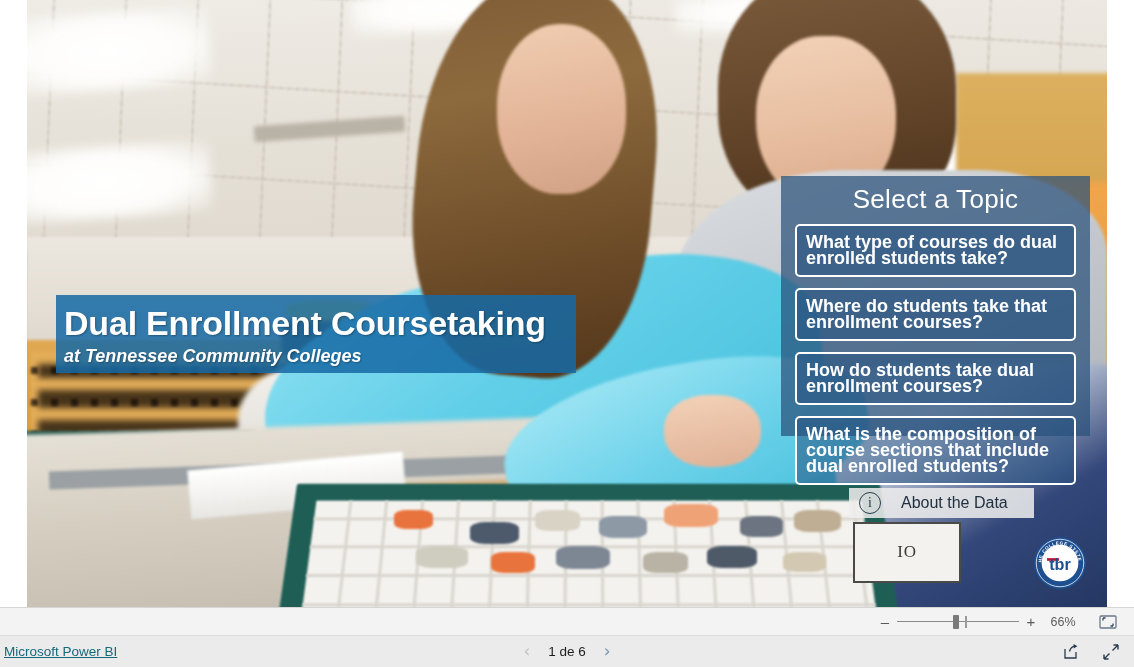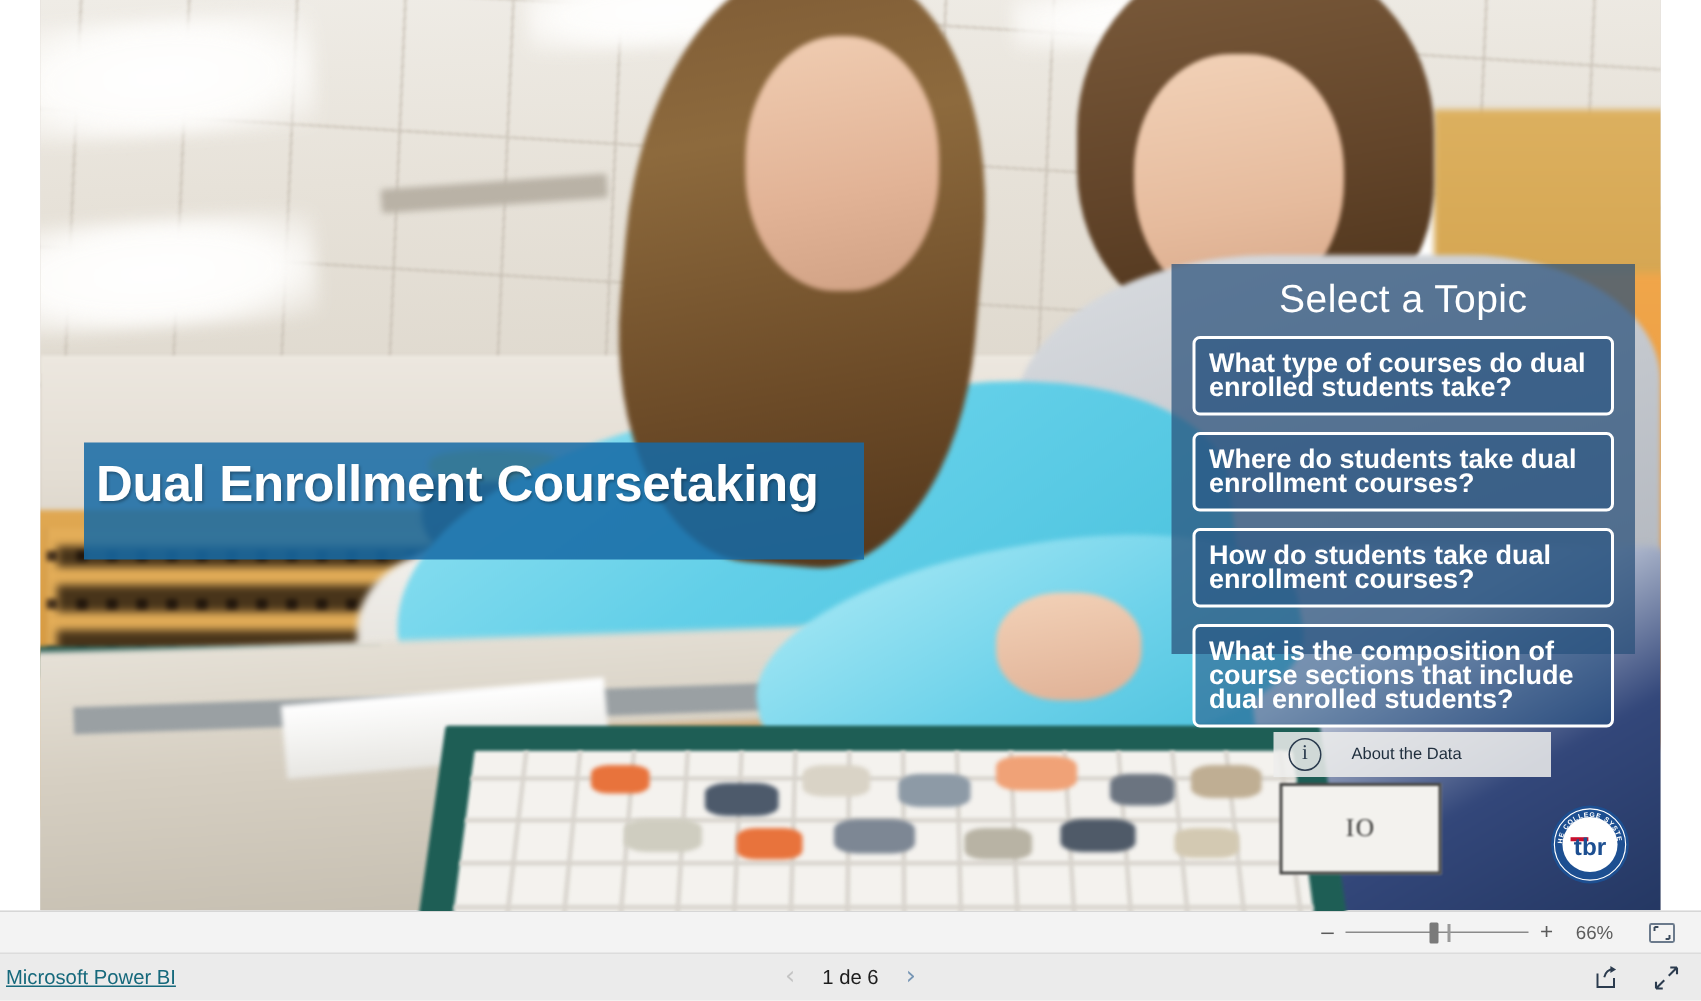--- a/index.html
+++ b/index.html
@@ -412,21 +412,21 @@
     border: 1.6px solid #2b3b4e;
     border-radius: 50%;
     color: #2b3b4e;
     font-family: "Liberation Serif", serif;
     font-size: 14px;
     display: flex; align-items: center; justify-content: center;
     flex: none;
   }
   .about-label {
     margin-left: 20px;
-    font-size: 11px;
+    font-size: 16px;
     color: #21303f;
   }
 
   
   .tbr-logo {
     position: absolute;
     left: 1006px;
     top: 536px;
     width: 54px; height: 54px;
   }
@@ -593,30 +593,31 @@
         <div class="rock" style="left:43%;top:91%;width:4%;height:3.4%;background:#e8733c;"></div>
         <div class="rock" style="left:49%;top:90%;width:5%;height:3.8%;background:#7d8794;"></div>
         <div class="rock" style="left:57%;top:91%;width:4.2%;height:3.4%;background:#b8b3a4;"></div>
         <div class="rock" style="left:63%;top:90%;width:4.6%;height:3.6%;background:#4f5a68;"></div>
         <div class="rock" style="left:70%;top:91%;width:4%;height:3.2%;background:#d3c9b2;"></div>
         <div class="ph-sign">IO</div>
       </div>
 
       <div class="title-banner">
         <div class="title-main">Dual Enrollment Coursetaking</div>
+        <div class="title-sub">at Tennessee Community Colleges</div>
       </div>
 
       <div class="topic-panel">
         <div class="topic-heading">Select a Topic</div>
         <div class="topic-list">
           <div class="topic-btn">
             <span>What type of courses do dual enrolled students take?</span>
           </div>
           <div class="topic-btn">
-            <span>Where do students take dual enrollment courses?</span>
+            <span>Where do students take that enrollment courses?</span>
           </div>
           <div class="topic-btn">
             <span>How do students take dual enrollment courses?</span>
           </div>
           <div class="topic-btn">
             <span>What is the composition of course sections that include dual enrolled students?</span>
           </div>
         </div>
       </div>
 

